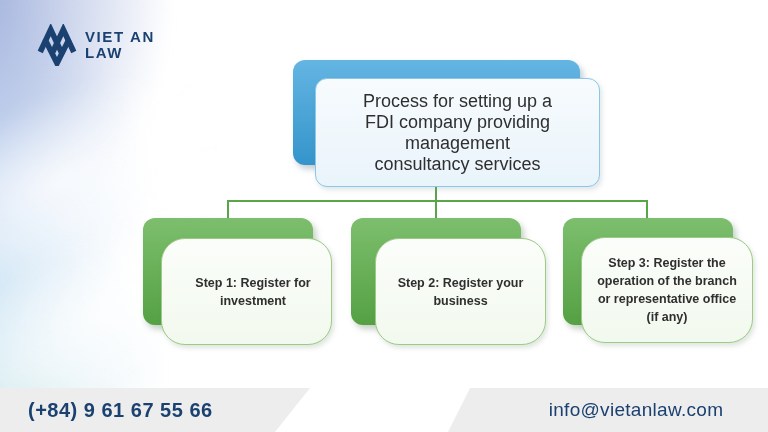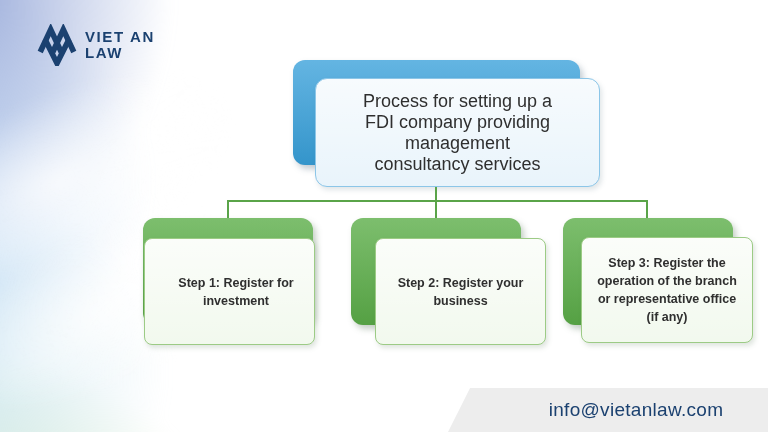--- a/index.html
+++ b/index.html
@@ -52,28 +52,28 @@
   .c-v1   { left:227px; top:201px; width:2px; height:17px; }
   .c-v2   { left:435px; top:201px; width:2px; height:17px; }
   .c-v3   { left:646px; top:201px; width:2px; height:17px; }
   
   .step-back {
     position:absolute; width:170px; height:107px; border-radius:12px;
     background:linear-gradient(rgba(255,255,255,.20), rgba(0,0,0,.08)), var(--step-back);
     box-shadow:3px 4px 6px rgba(85,115,85,.35);
   }
   .step-front {
-    position:absolute; width:171px; height:107px; border-radius:8px;
+    position:absolute; width:171px; height:107px; border-radius:24px;
     background:linear-gradient(rgba(255,255,255,.7), rgba(255,255,255,0)), var(--step-front-bg);
     border:1px solid var(--step-front-border);
     box-shadow:2px 3px 5px rgba(95,125,95,.2);
     display:flex; align-items:center; justify-content:center; text-align:center;
     padding:0 12px; font-size:12.5px; line-height:18px; font-weight:bold; color:var(--text-dark);
   }
-  .s1b { left:143px; top:218px; } .s1f { left:144px; top:238px;padding-left:25px; }
+  .s1b { left:143px; top:218px; } .s1f { left:161px; top:238px;padding-left:25px; }
   .s2b { left:351px; top:218px; } .s2f { left:375px; top:238px; }
   .s3b { left:563px; top:218px; } .s3f { left:581px; top:237px; width:172px; height:106px; }
   
   .foot-left {
     position:absolute; left:0; top:388px; width:310px; height:44px; background:var(--footer-bg);
     clip-path:polygon(0 0, 100% 0, 88.7% 100%, 0 100%);
     display:flex; align-items:center; padding-left:28px;
     font-size:20px; font-weight:bold; color:var(--navy); letter-spacing:.5px;
   }
   .foot-right {
@@ -122,16 +122,19 @@
   <div class="step-back s2b"></div>
   <div class="step-front s2f">
     <span>Step 2: Register your business</span>
   </div>
 
   <div class="step-back s3b"></div>
   <div class="step-front s3f">
     <span>Step 3: Register the operation of the branch or representative office (if any)</span>
   </div>
 
+  <div class="foot-left">
+    <span>(+84) 9 61 67 55 66</span>
+  </div>
   <div class="foot-right">
     <span>info@vietanlaw.com</span>
   </div>
 </div>
 
 </body></html>

